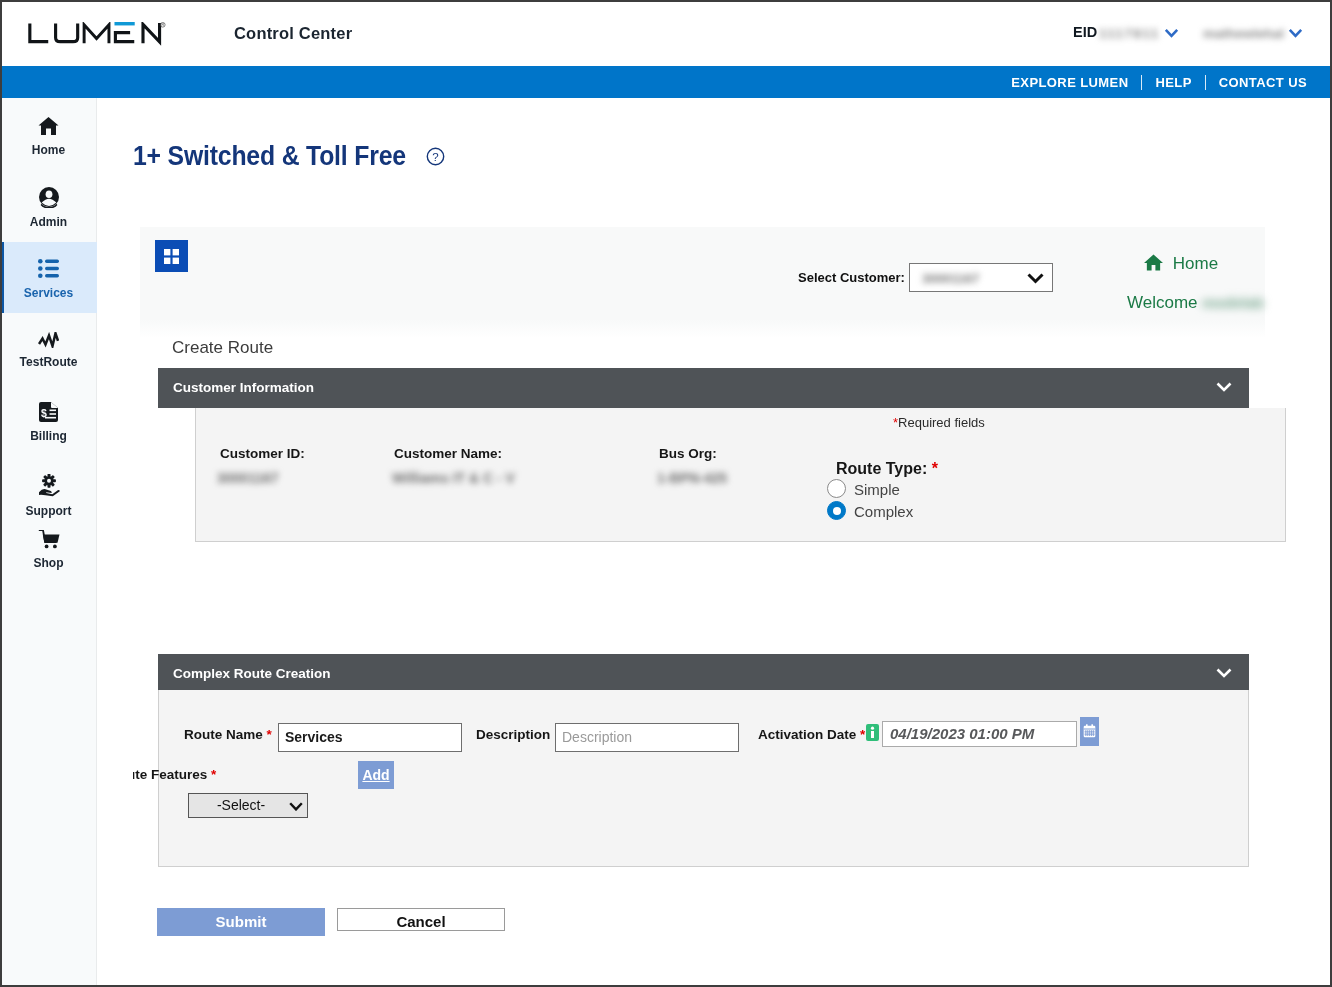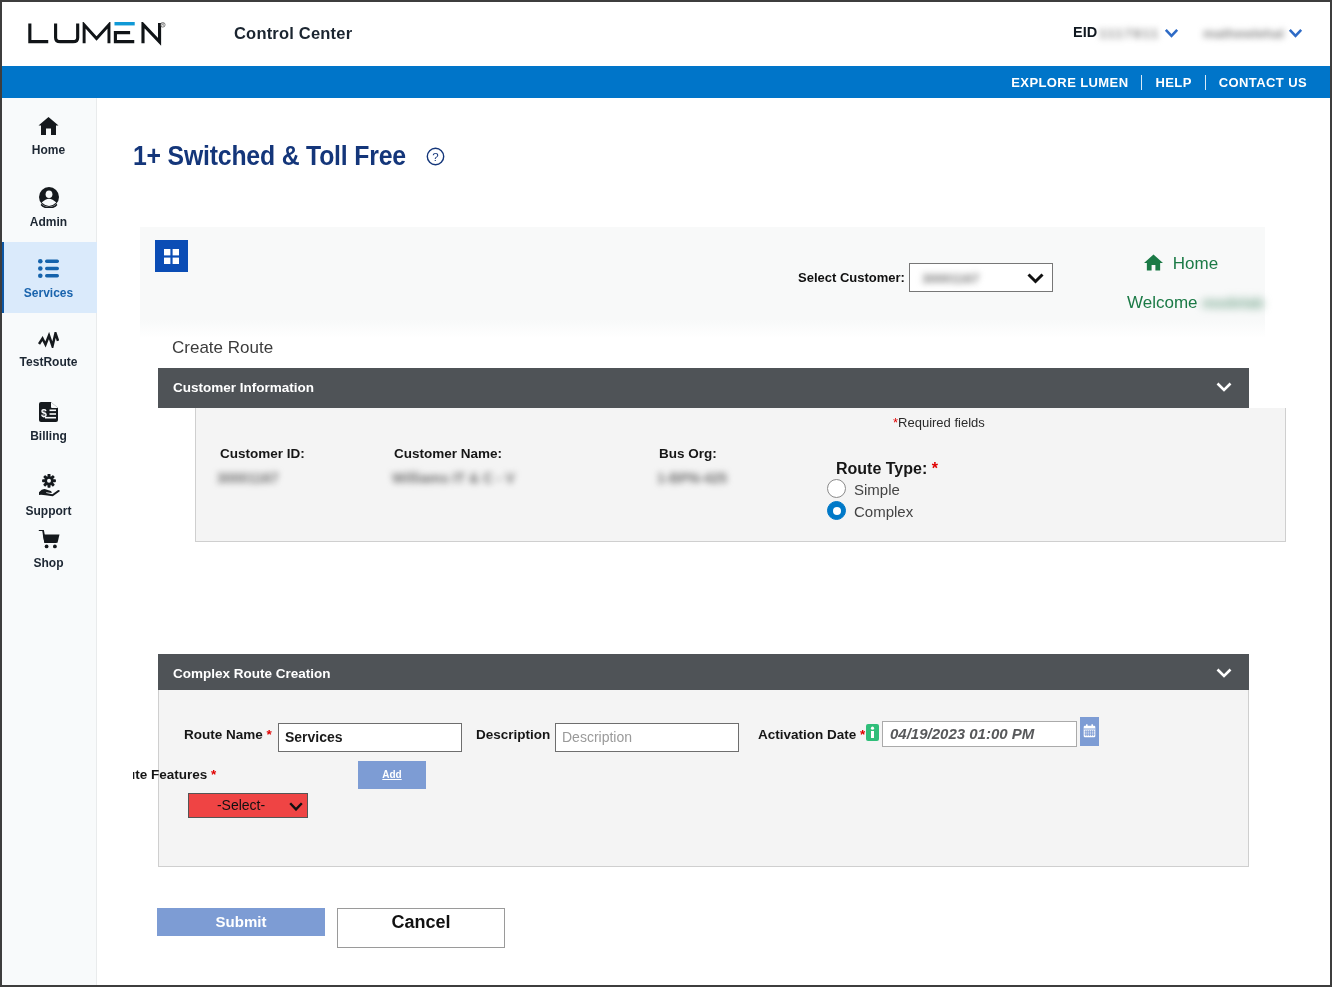--- a/index.html
+++ b/index.html
@@ -260,26 +260,26 @@
       <g stroke="#7d9cd4" stroke-width="0.8">
           <path d="M2.8,6.2 V12 M4.7,6.2 V12 M6.6,6.2 V12 M8.5,6.2 V12 M10.4,6.2 V12"></path>
           <path d="M1.5,7.3 H11.7 M1.5,9 H11.7 M1.5,10.7 H11.7"></path>
         </g>
     </svg>
   </div>
 
   <div class="abs" style="left:133px; top:760px; width:1000px; height:26px; overflow:hidden; pointer-events:none;">
     <div class="flabel" style="left:-24px; top:7px;">Route Features <span class="red">*</span></div>
   </div>
-  <div class="btn-blue" style="left:358px; top:761px; width:68px; height:28px; line-height:28px; font-size:10px;text-decoration:underline;">Add</div>
-
-  <div class="abs" style="left:188px; top:793px; width:120px; height:25px; background:#ef4444; border:1.5px solid #555;">
+  <div class="btn-blue" style="left:358px; top:761px; width:36px; height:28px; line-height:28px; font-size:14px;text-decoration:underline;">Add</div>
+
+  <div class="abs" style="left:188px; top:793px; width:120px; height:25px; background:#e5e5e5; border:1.5px solid #555;">
     <div style="position:absolute; left:0; right:14px; top:3px; text-align:center; font-size:14px; color:#111;">-Select-</div>
     <svg style="position:absolute; right:4px; top:8px;" width="14" height="9" viewBox="0 0 14 9">
         <path d="M1.2,1.2 L7,7.4 L12.8,1.2" stroke="#111" stroke-width="2.4" fill="none"></path>
       </svg>
   </div>
 
   <div class="btn-blue" style="left:157px; top:908px; width:168px; height:28px; line-height:28px; font-size:15px;">Submit</div>
-  <div class="abs" style="left:337px; top:908px; width:168px; height:40px; background:#fff; border:1px solid #9a9a9a; text-align:center; line-height:26px; font-size:18px; font-weight:bold; color:#111;">Cancel</div>
+  <div class="abs" style="left:337px; top:908px; width:168px; height:23px; background:#fff; border:1px solid #9a9a9a; text-align:center; line-height:26px; font-size:15px; font-weight:bold; color:#111;">Cancel</div>
 
   <div id="frame"></div>
 </div>
 
 </body></html>

